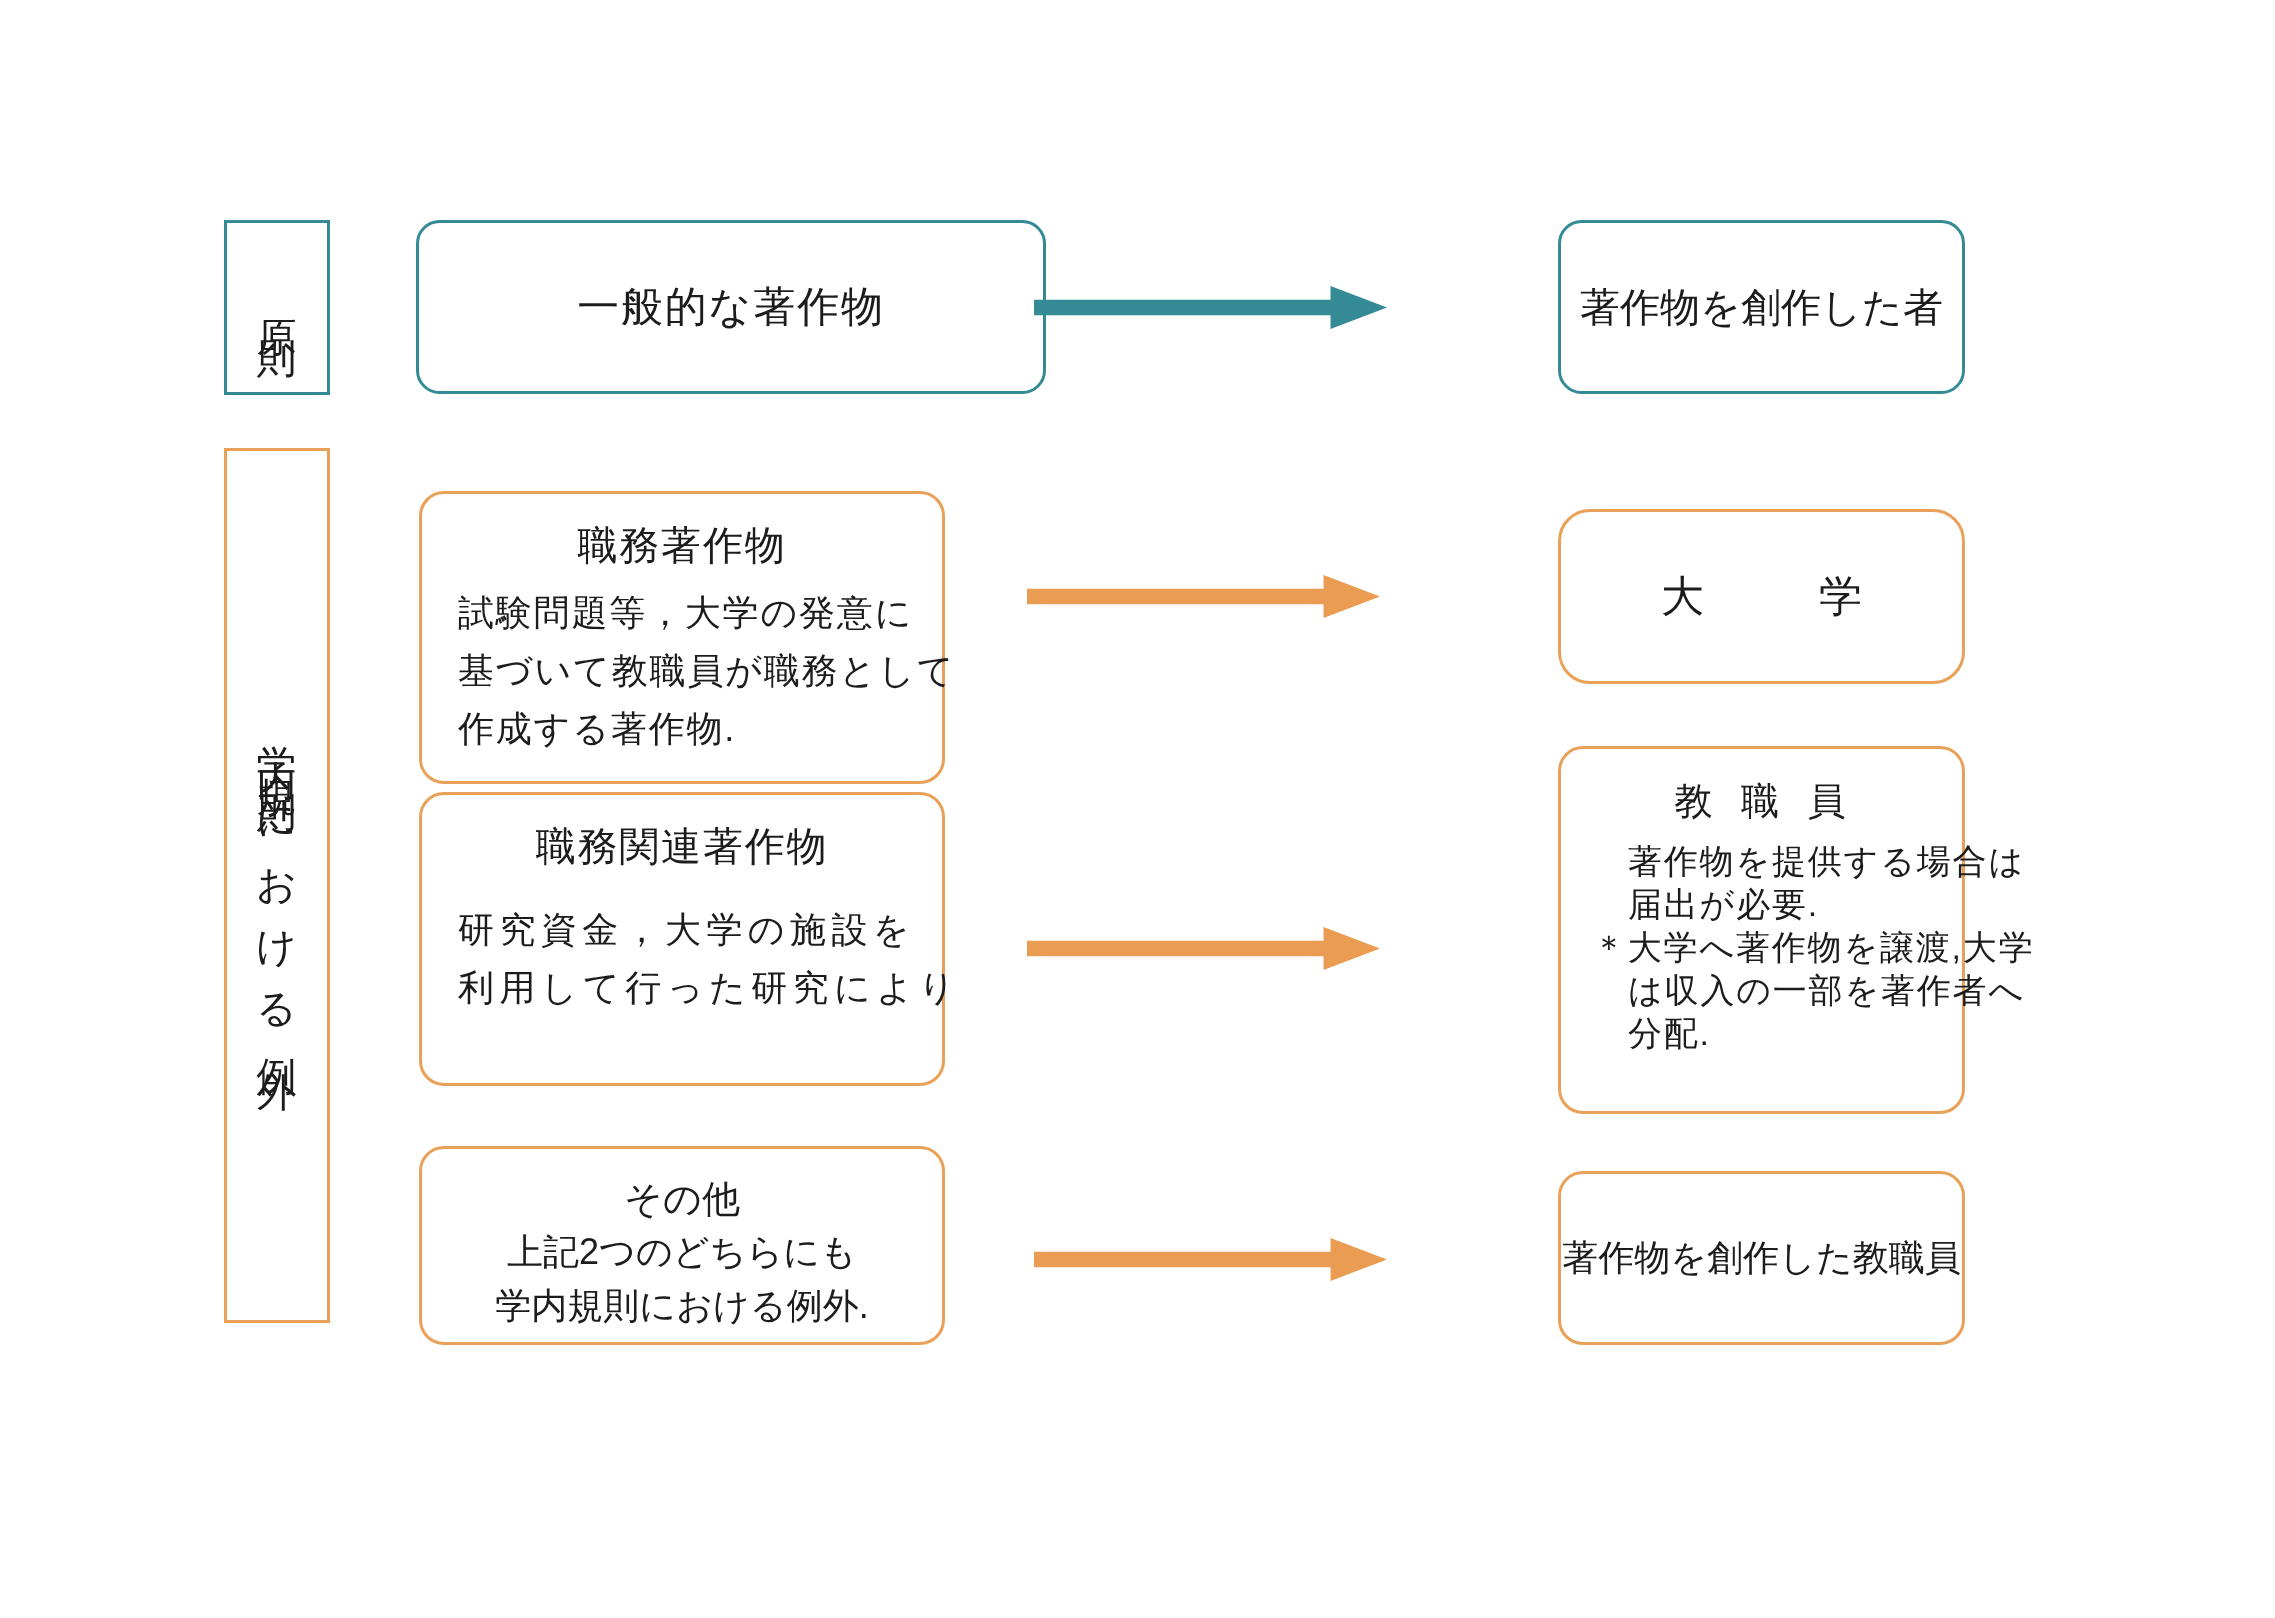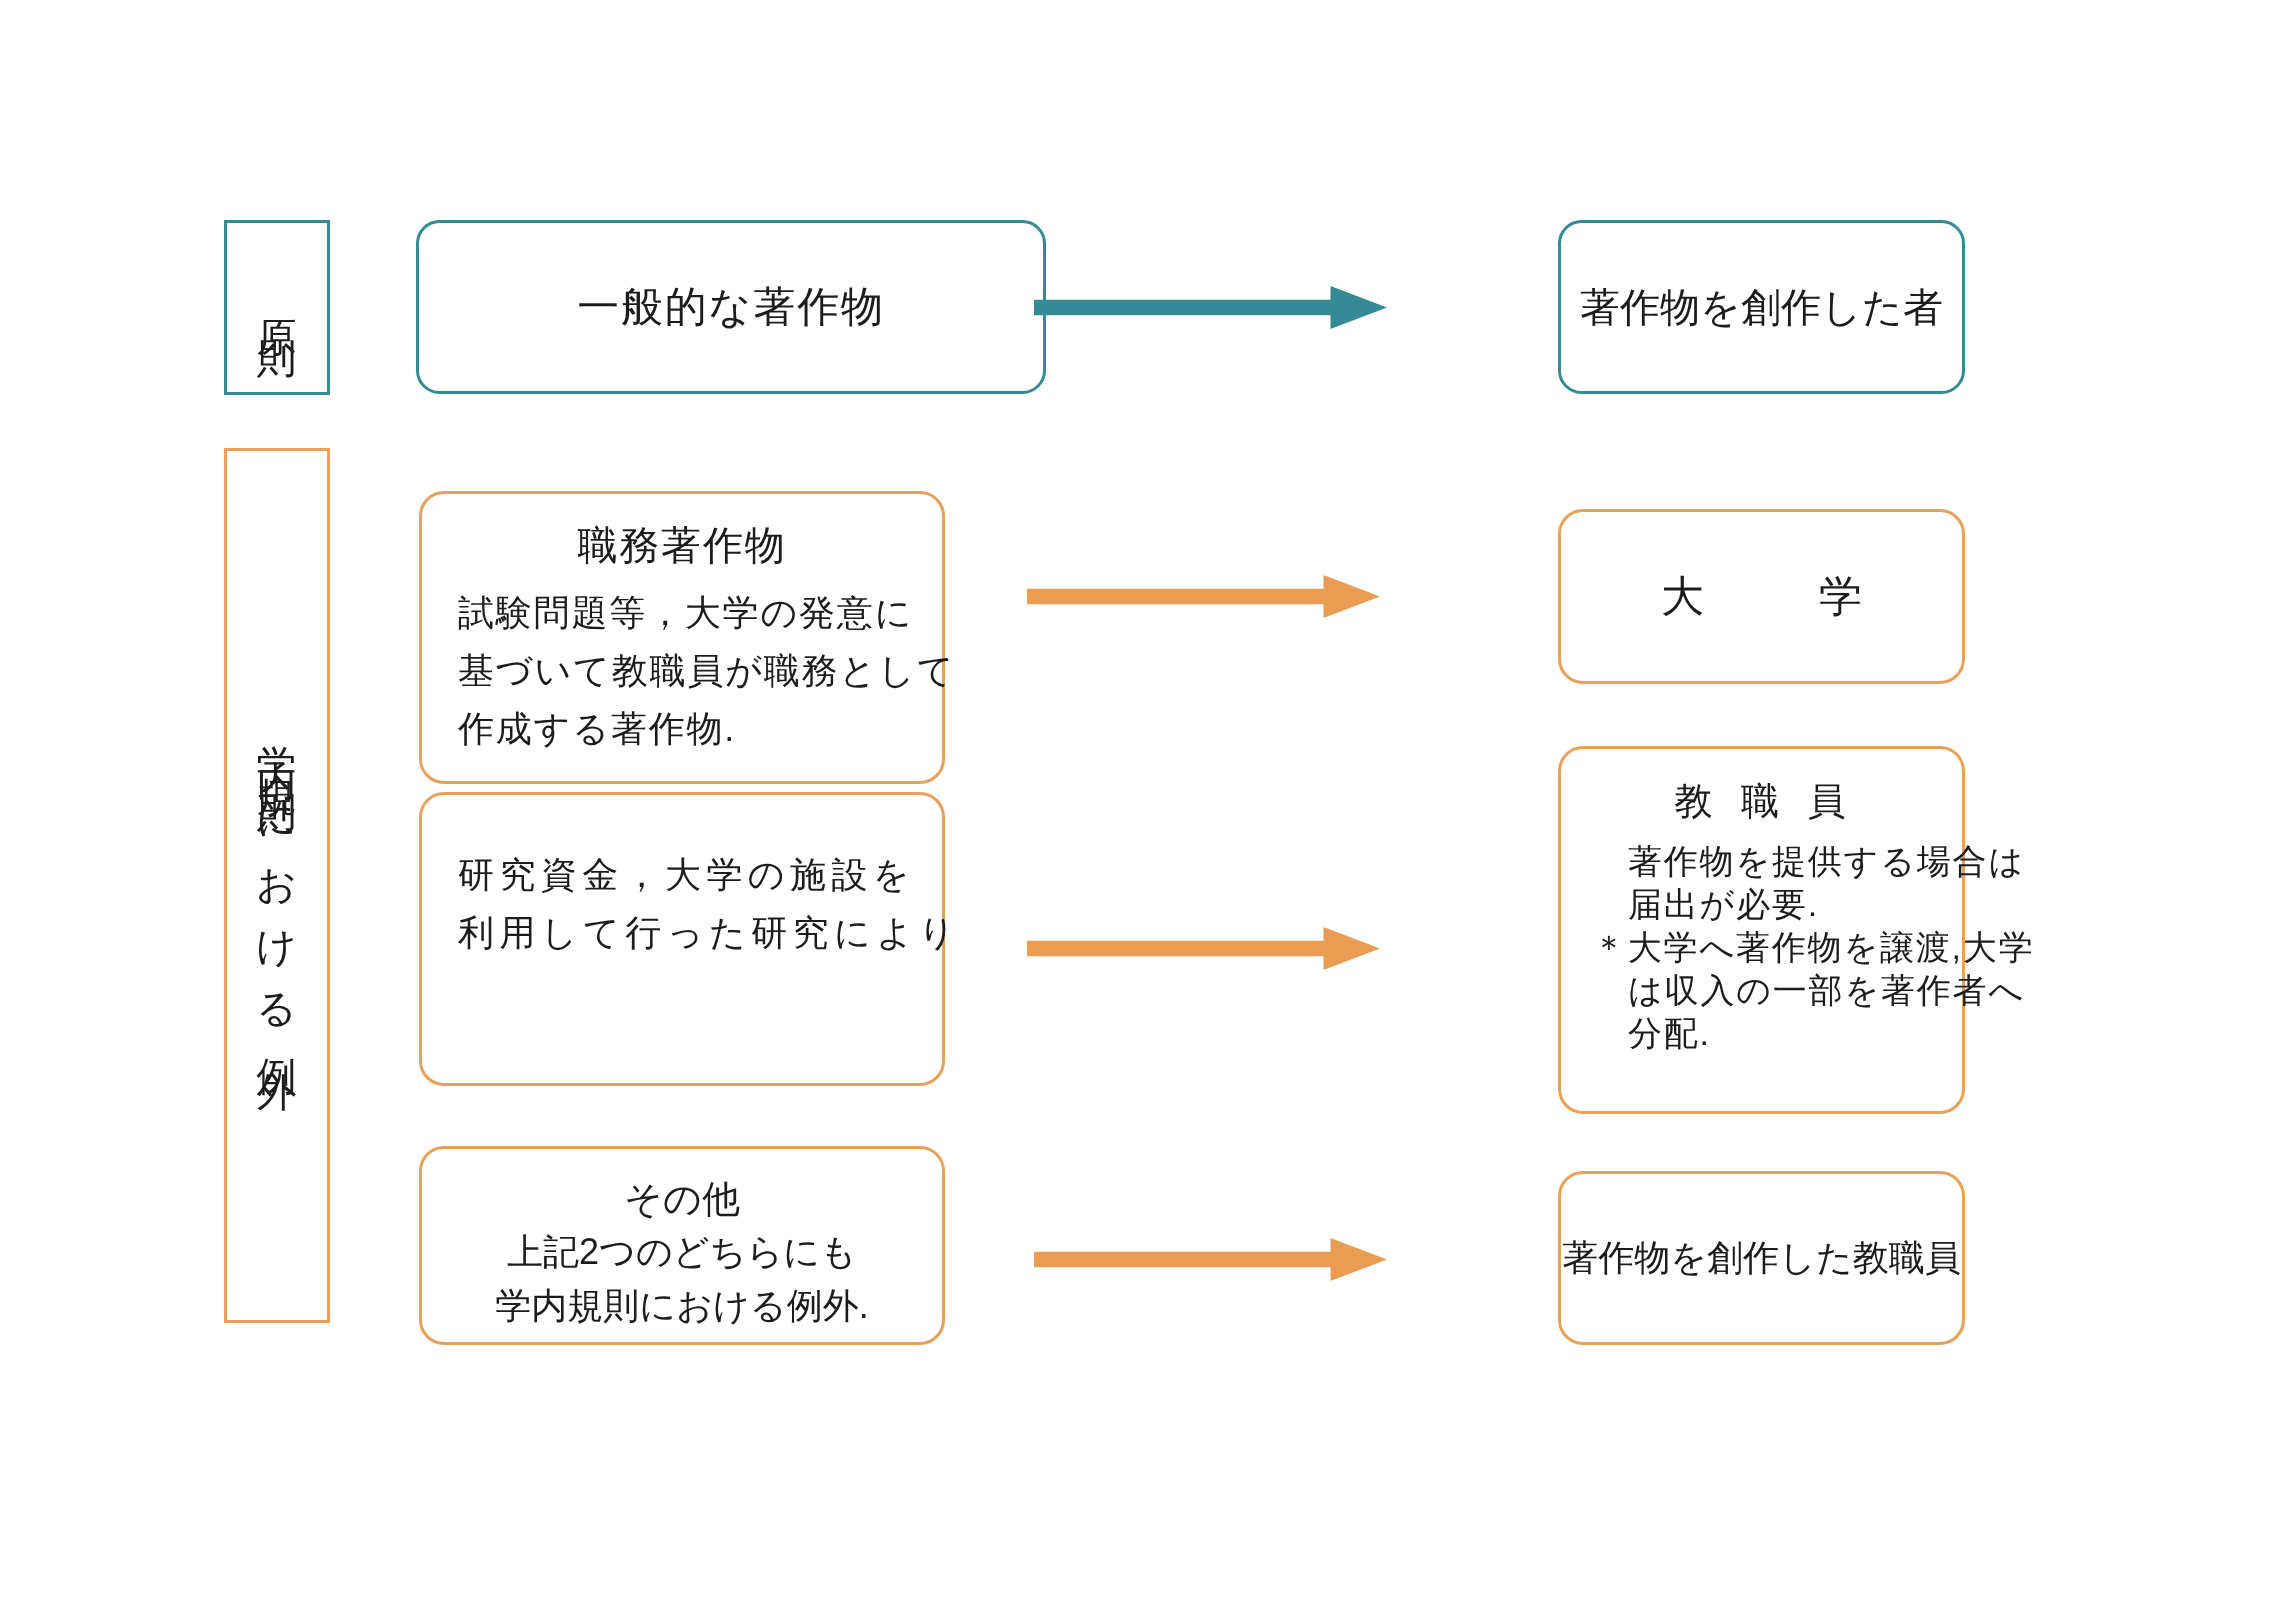--- a/index.html
+++ b/index.html
@@ -103,25 +103,26 @@
     <div class="mid-title">職務著作物</div>
     <div class="mid-body">
       <div>試験問題等，大学の発意に</div>
       <div>基づいて教職員が職務として</div>
       <div>作成する著作物.</div>
     </div>
   </div>
 
   <div class="arrow arrow-orange" style="left:1027px; top:575px;"></div>
 
-  <div class="box orange-border rounded center-flex" style="left:1558px; top:509px; width:407px; height:175px;">
+  <div class="box orange-border rounded center-flex" style="left:1558px; top:509px; width:407px; height:175px;border-radius:32px;">
     <span class="uni-label">大　学</span>
   </div>
 
   <div class="box orange-border rounded mid-box" style="left:419px; top:792px; width:526px; height:294px;">
+    <div class="mid-title">職務関連著作物</div>
     <div class="mid-body mid-body-gap spaced">
       <div>研究資金，大学の施設を</div>
       <div>利用して行った研究により</div>
     </div>
   </div>
 
   <div class="arrow arrow-orange" style="left:1027px; top:927px;"></div>
 
   <div class="box orange-border rounded staff-box" style="left:1558px; top:746px; width:407px; height:368px;">
     <div class="staff-title">教 職 員</div>

